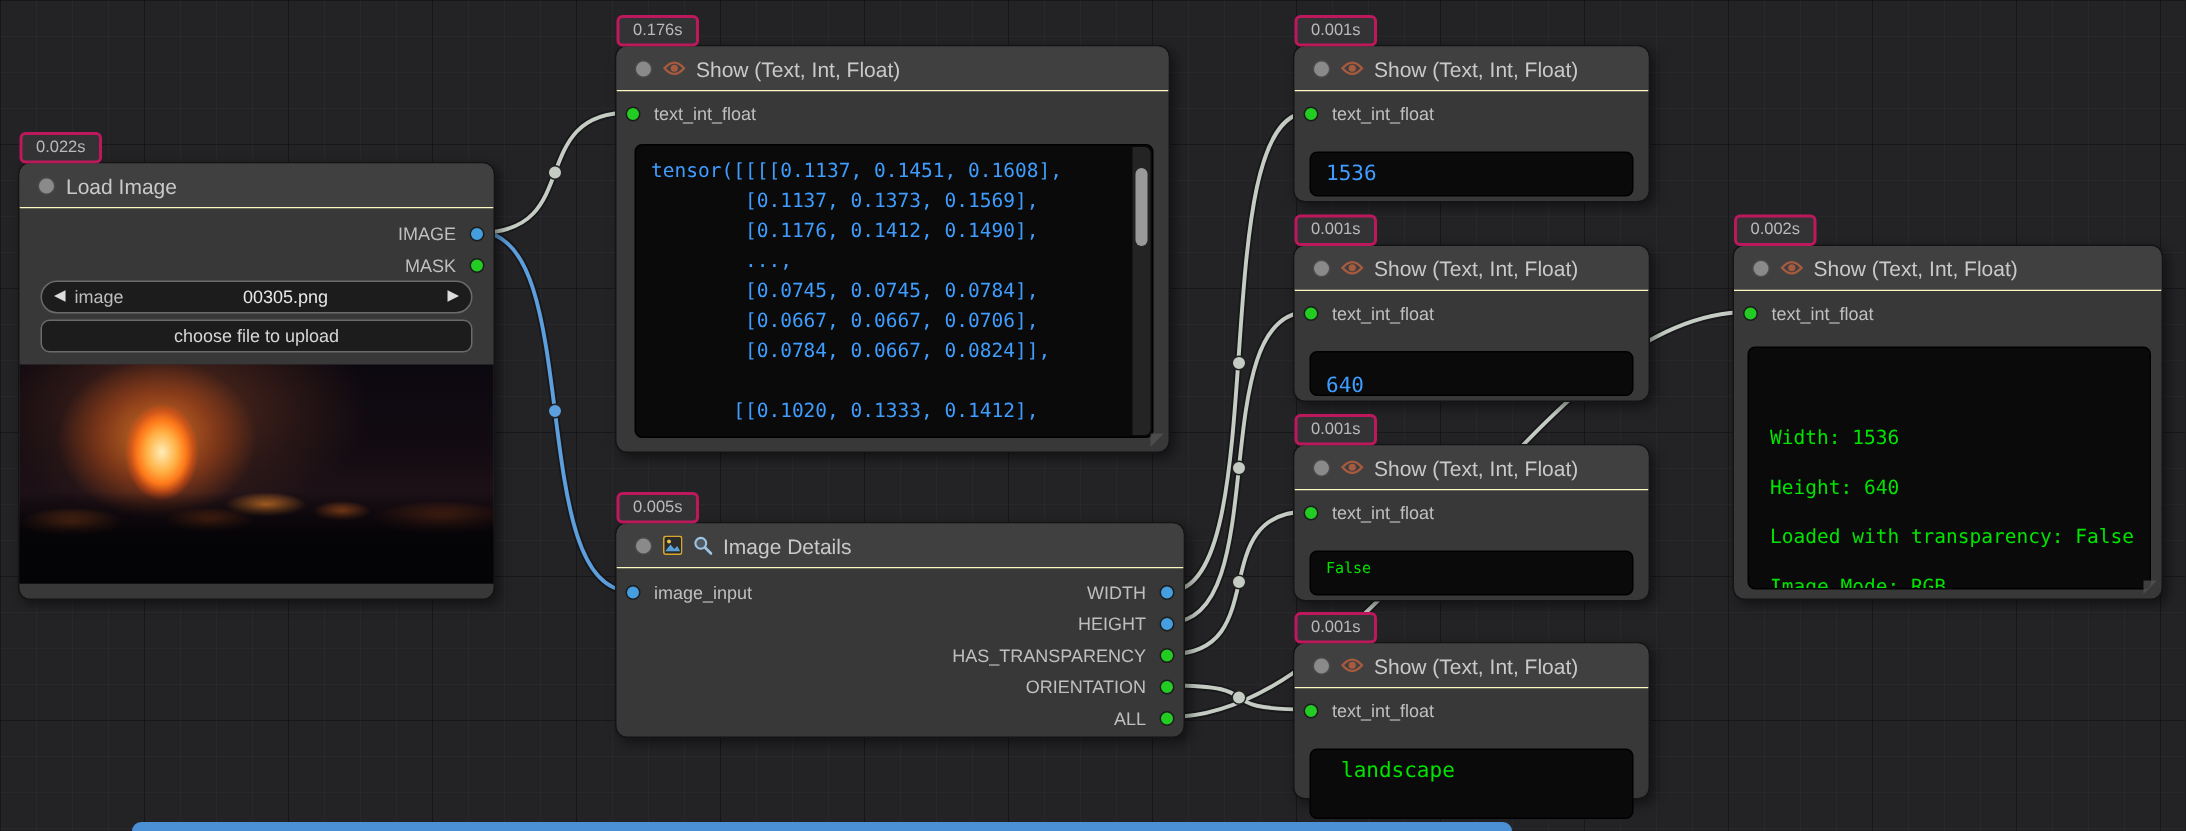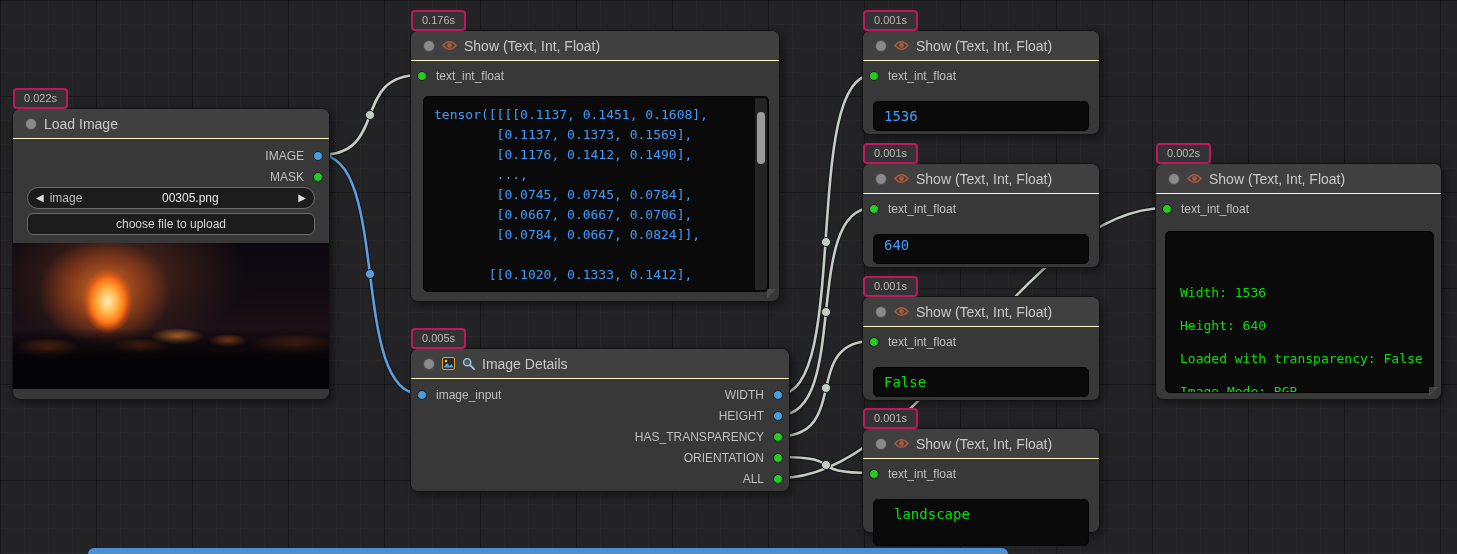--- a/index.html
+++ b/index.html
@@ -271,42 +271,42 @@
             <path d="M1 5.5 Q7.5 -2 14 5.5 Q7.5 13 1 5.5 Z" fill="none" stroke="#a85a3e" stroke-width="1.6"></path>
             <circle cx="7.5" cy="5.5" r="2.4" fill="#a85a3e"></circle>
           </svg>
       </span>
       <span class="node-title">Show (Text, Int, Float)</span>
     </div>
     <div class="slot in" style="top:35px;">
       <span class="dot green"></span>
       <span class="slot-label">text_int_float</span>
     </div>
-    <div class="widget-box" style="left:10px;right:10px;top:70px;height:30px;padding:2px 10px;font-size:14px;">
+    <div class="widget-box" style="left:10px;right:10px;top:70px;height:14px;padding:14px 10px;font-size:14px;">
       <span class="val-blue">640</span>
     </div>
   </div>
 
   <div class="node" style="left:862px;top:296px;width:238px;height:105px;">
     <div class="timer">0.001s</div>
     <div class="node-header">
       <span class="collapse-dot"></span>
       <span class="hdr-icon">
         <svg width="15" height="11" viewBox="0 0 15 11">
             <path d="M1 5.5 Q7.5 -2 14 5.5 Q7.5 13 1 5.5 Z" fill="none" stroke="#a85a3e" stroke-width="1.6"></path>
             <circle cx="7.5" cy="5.5" r="2.4" fill="#a85a3e"></circle>
           </svg>
       </span>
       <span class="node-title">Show (Text, Int, Float)</span>
     </div>
     <div class="slot in" style="top:35px;">
       <span class="dot green"></span>
       <span class="slot-label">text_int_float</span>
     </div>
-    <div class="widget-box" style="left:10px;right:10px;top:70px;height:30px;padding:6px 10px;font-size:14px;">
+    <div class="widget-box" style="left:10px;right:10px;top:70px;height:30px;padding:6px 10px;font-size:10px;">
       <span class="val-green">False</span>
     </div>
   </div>
 
   <div class="node" style="left:862px;top:428px;width:238px;height:105px;">
     <div class="timer">0.001s</div>
     <div class="node-header">
       <span class="collapse-dot"></span>
       <span class="hdr-icon">
         <svg width="15" height="11" viewBox="0 0 15 11">

